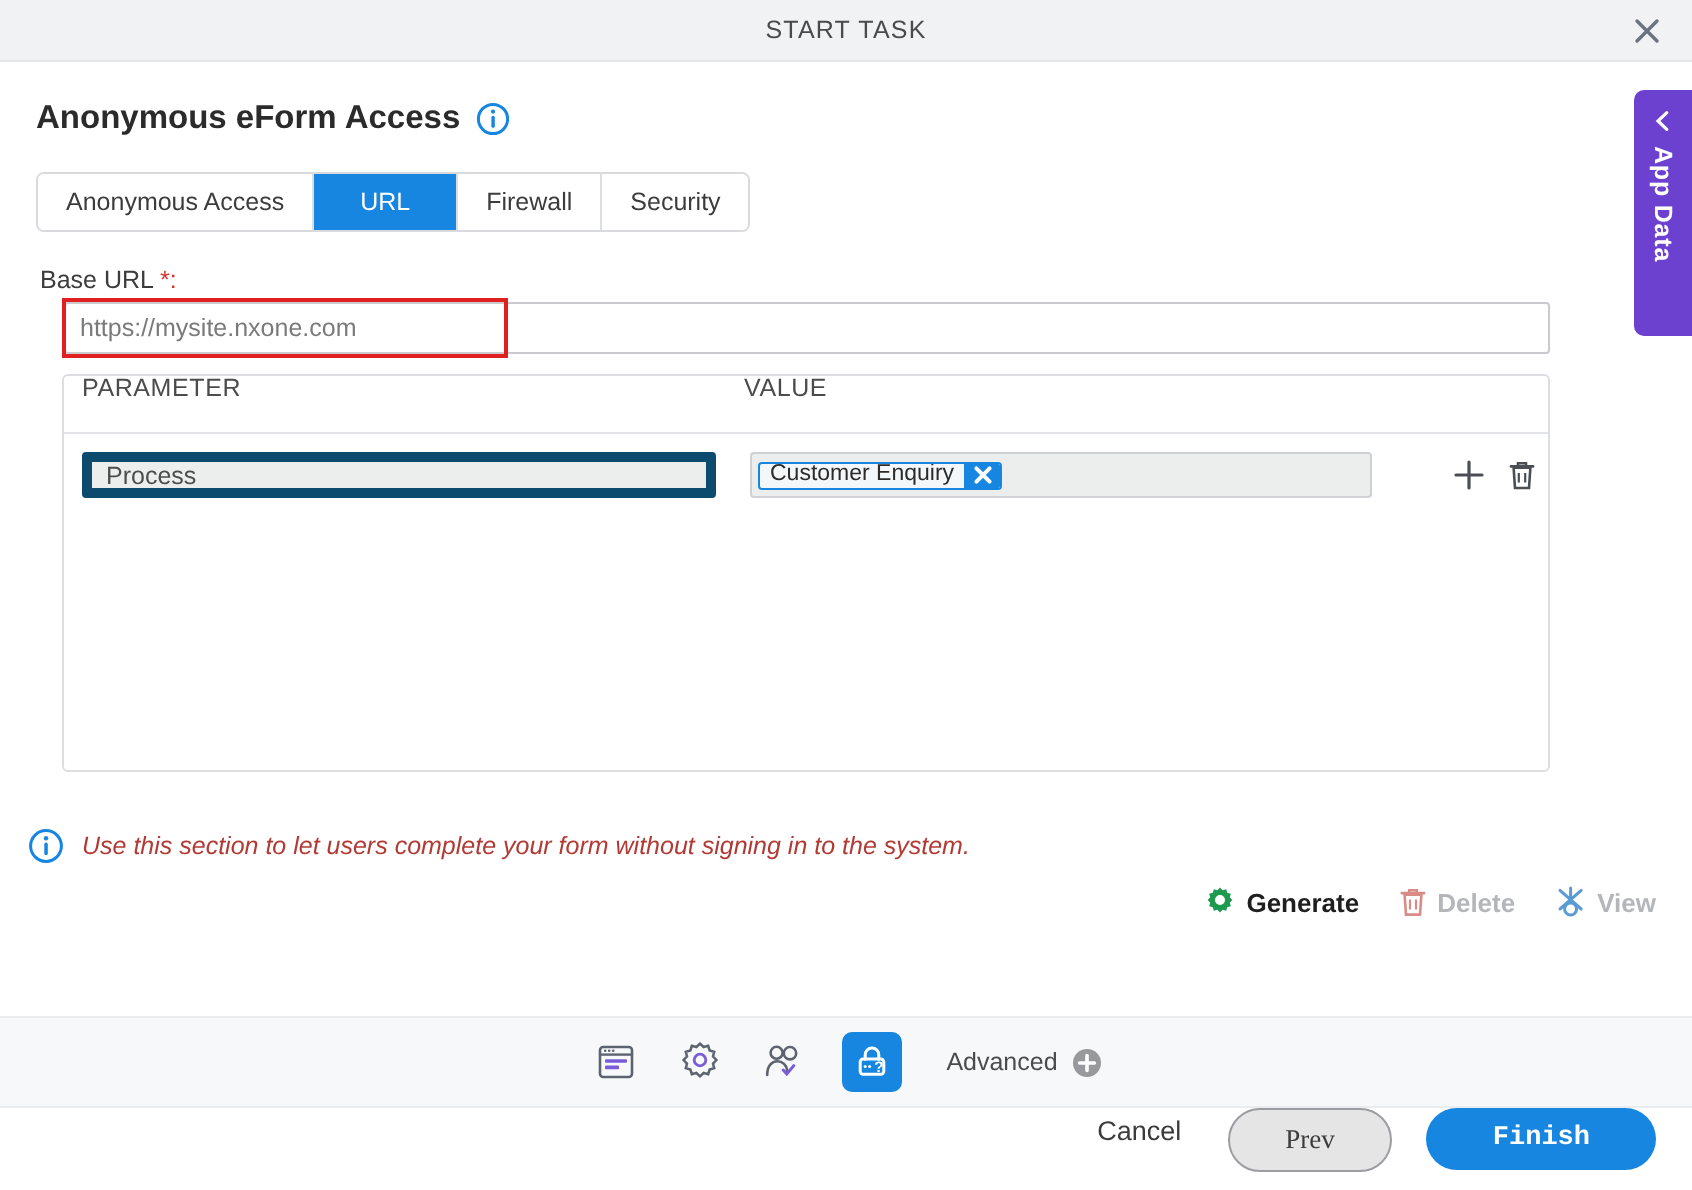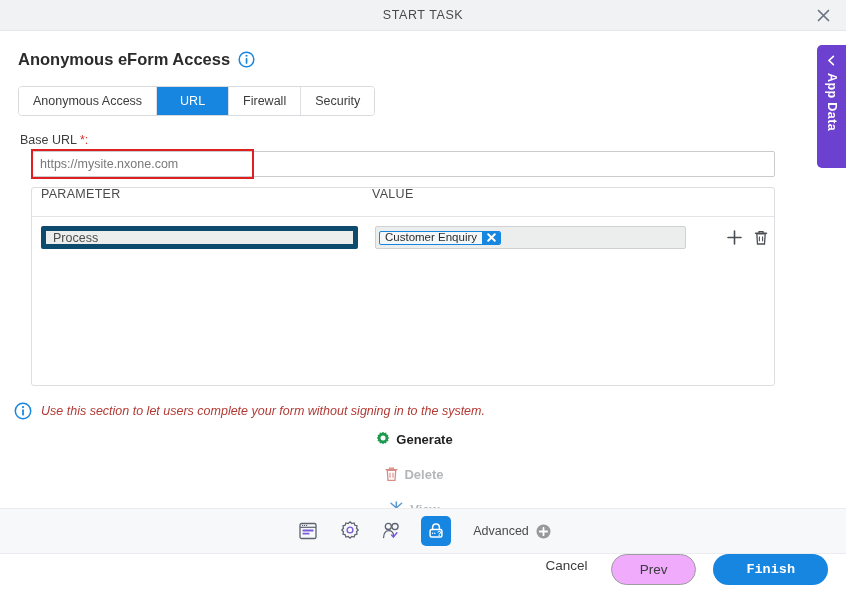--- a/index.html
+++ b/index.html
@@ -216,36 +216,35 @@
     align-items: center;
     gap: 10px;
   }
   .icon-btn { cursor: pointer; display: flex; align-items: center; }
 
   
   .note-row {
     display: flex;
     align-items: center;
     gap: 9px;
-    margin: 16px 0 0 14px;
+    margin: 28px 0 0 14px;
   }
   .note-text {
     font-size: 12.5px;
     font-style: italic;
     color: #b23a34;
   }
 
   
   .action-row {
     display: flex;
     align-items: center;
     justify-content: flex-end;
     gap: 19px;
     margin: 11px 18px 0 0;
-    flex-direction: column;
   }
   .action {
     display: flex;
     align-items: center;
     gap: 5px;
     font-size: 13px;
     cursor: pointer;
   }
   .action.enabled { color: #1f1f1f; font-weight: bold; }
   .action.disabled { color: #b4b6ba; font-weight: bold; }
@@ -308,23 +307,23 @@
     color: #3c3c3c;
     cursor: pointer;
     padding: 4px 6px;
   }
   .btn-outline {
     font-size: 13.5px;
     color: #3c3c3c;
     border: 1px solid #9b9da1;
     border-radius: 17px;
     padding: 7px 28px;
-    background: #f0abfc;
-    cursor: pointer;
-    font-family: Liberation Sans, sans-serif;
+    background: #e5e5e5;
+    cursor: pointer;
+    font-family: Liberation Serif, serif;
   }
   .btn-primary {
     font-size: 13.5px;
     color: #fff;
     background: #1686e0;
     border: none;
     border-radius: 17px;
     padding: 8px 33px;
     font-weight: bold;
     cursor: pointer;

